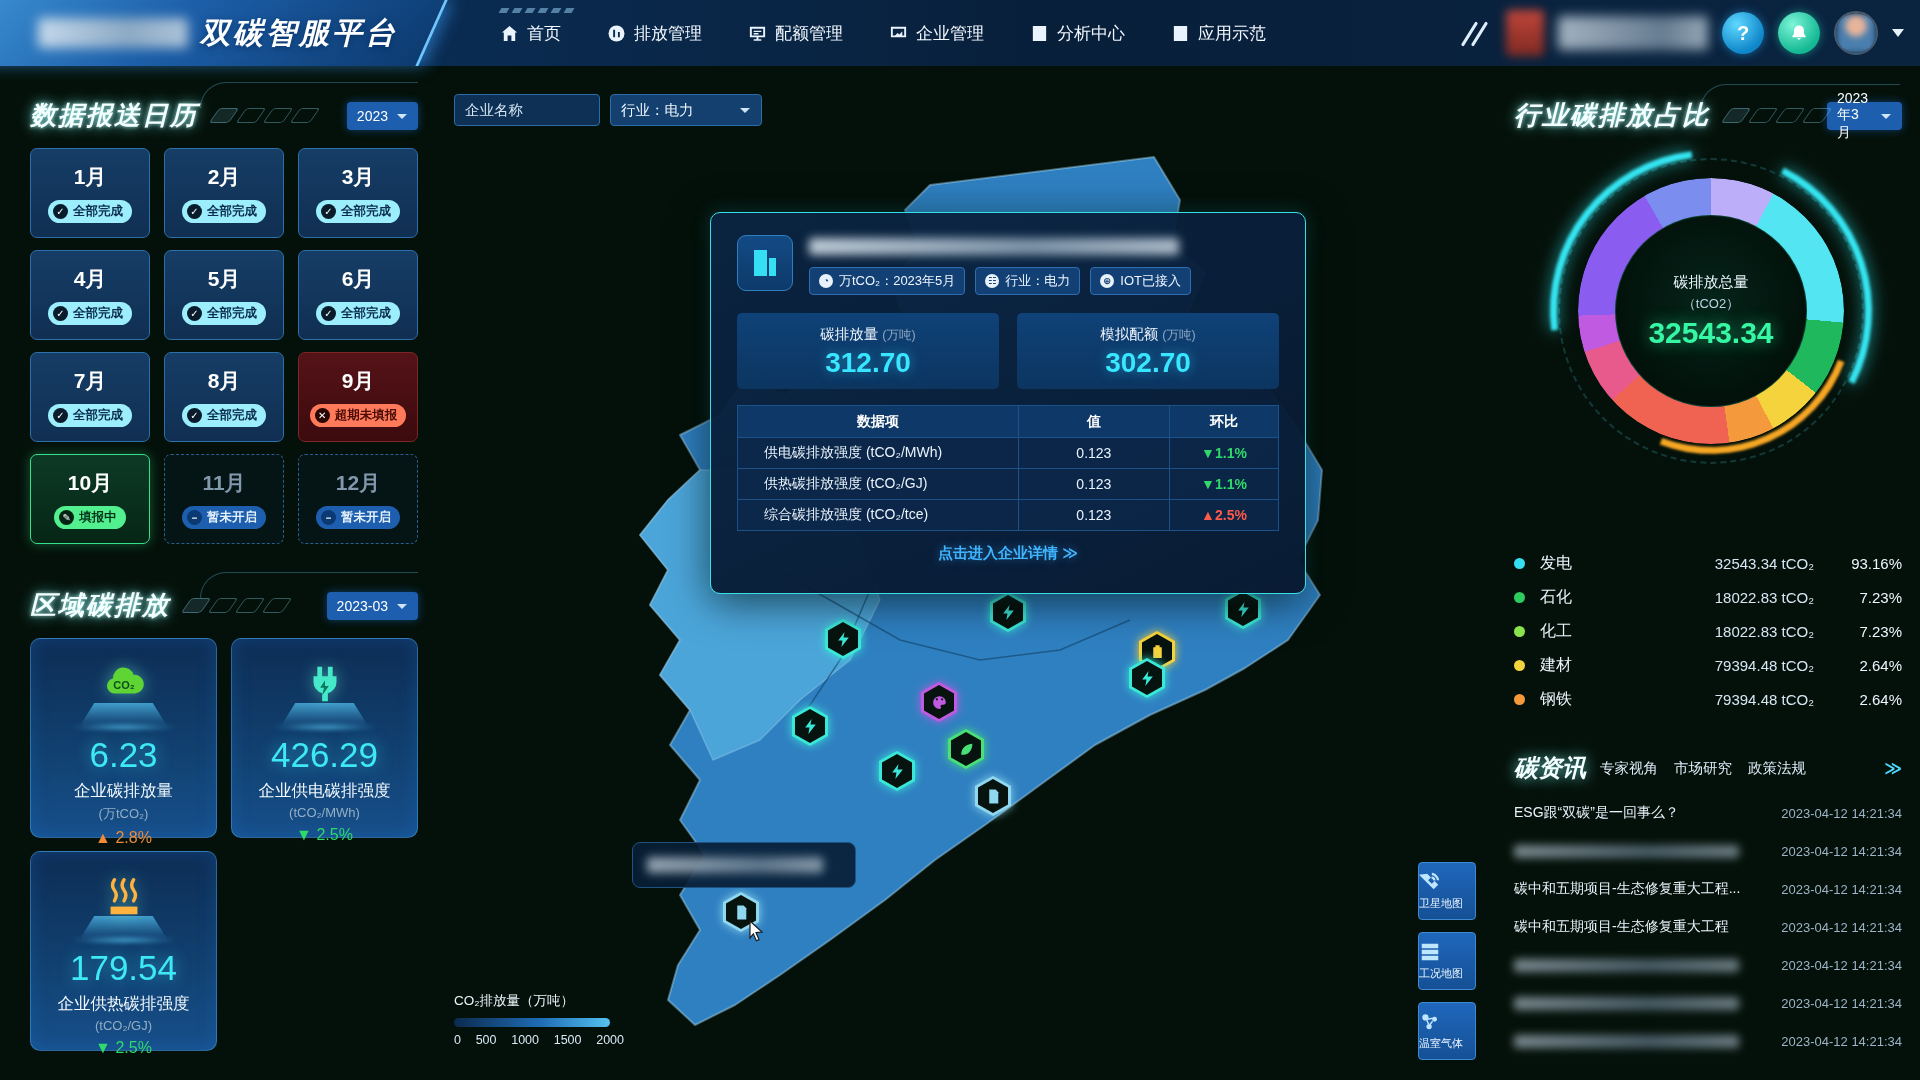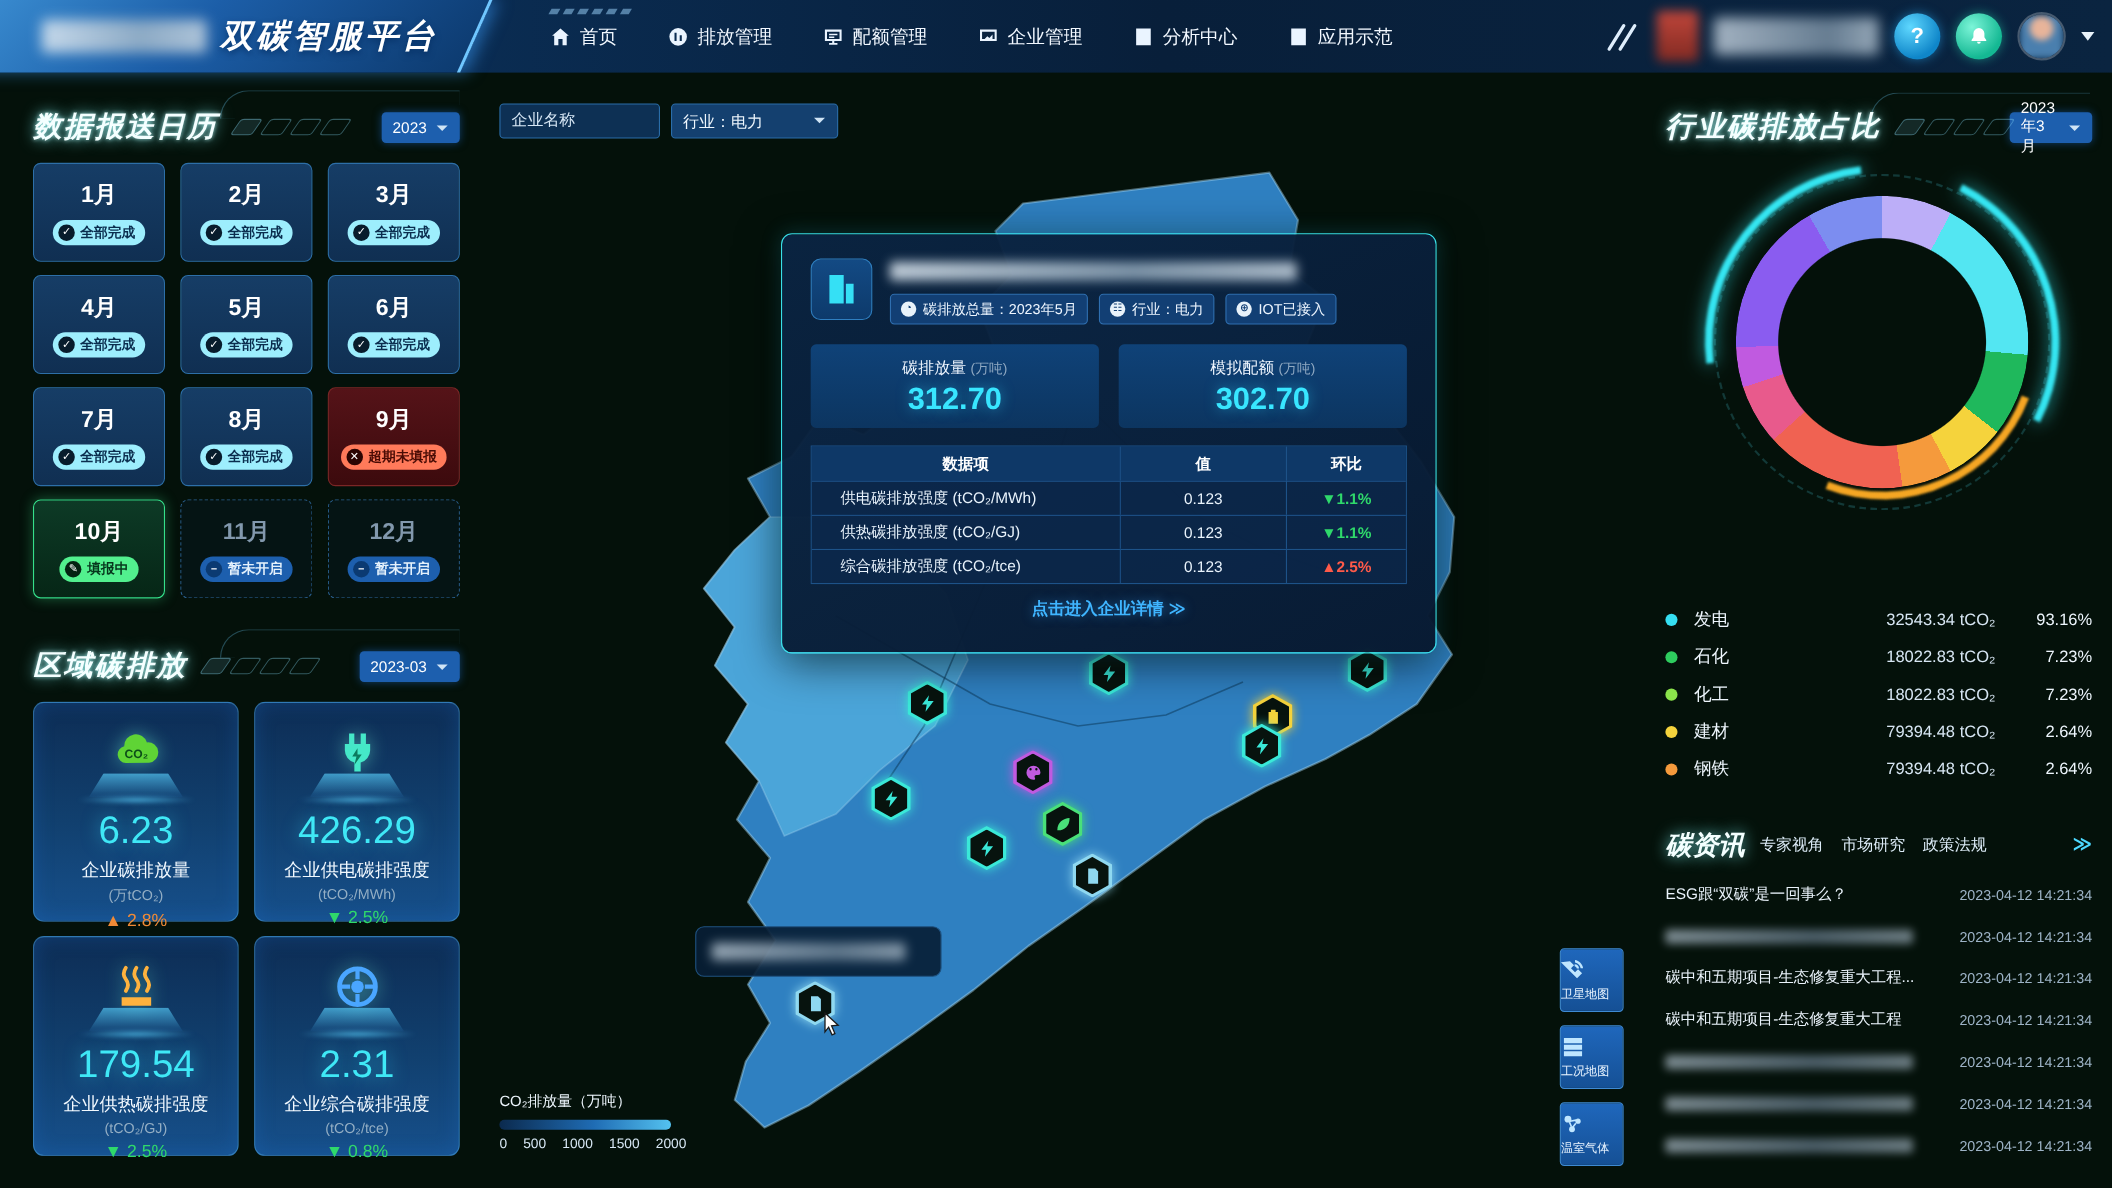--- a/index.html
+++ b/index.html
@@ -740,52 +740,36 @@
       <div class="pedestal-glow"></div>
       <div class="stat-value">179.54</div>
       <div class="stat-label">企业供热碳排强度</div>
       <div class="stat-unit">(tCO₂/GJ)</div>
       <div class="stat-trend down">
         <span>▼</span>
         <span>2.5%</span>
       </div>
     </div>
 
-    <div class="stat-card">
-      <div class="stat-icon">
-        <svg>
-          <use href="#sym-gauge"></use>
-        </svg>
-      </div>
-      <div class="pedestal"></div>
-      <div class="pedestal-glow"></div>
-      <div class="stat-value">2.31</div>
-      <div class="stat-label">企业综合碳排强度</div>
-      <div class="stat-unit">(tCO₂/tce)</div>
-      <div class="stat-trend down">
-        <span>▼</span>
-        <span>0.8%</span>
-      </div>
-    </div>
   </div>
 
 <div class="popup">
   <div class="popup-head">
     <div class="pu-building">
       <svg>
           <use href="#sym-building"></use>
         </svg>
     </div>
     <div class="pu-headright">
       <div class="pu-name-blur"></div>
       <div class="pu-tags">
 
           <div class="pu-tag">
             <i class="tico">◔</i>
-            <span>碳排放总量：2023年5月</span>
+            <span>万tCO₂：2023年5月</span>
           </div>
 
           <div class="pu-tag">
             <i class="tico">☷</i>
             <span>行业：电力</span>
           </div>
 
           <div class="pu-tag">
             <i class="tico">⊕</i>
             <span>IOT已接入</span>
@@ -869,20 +853,25 @@
   </div>
 </div>
 
 <div class="donut-wrap">
   <div class="deco-ring"></div>
   <div class="deco-arc a1"></div>
   <div class="deco-arc a2"></div>
   <div class="deco-arc a3"></div>
   <div class="donut">
     <div class="donut-ring" style="background: conic-gradient(rgb(188, 174, 248) 0deg, rgb(188, 174, 248) 28deg, rgb(83, 230, 242) 28deg, rgb(83, 230, 242) 95deg, rgb(31, 184, 92) 95deg, rgb(31, 184, 92) 128deg, rgb(245, 211, 60) 128deg, rgb(245, 211, 60) 152deg, rgb(245, 154, 60) 152deg, rgb(245, 154, 60) 172deg, rgb(240, 98, 82) 172deg, rgb(240, 98, 82) 228deg, rgb(232, 90, 140) 228deg, rgb(232, 90, 140) 252deg, rgb(192, 90, 224) 252deg, rgb(192, 90, 224) 268deg, rgb(138, 92, 240) 268deg, rgb(138, 92, 240) 330deg, rgb(124, 141, 240) 330deg, rgb(124, 141, 240) 360deg);"></div>
+    <div class="donut-hole">
+      <div class="donut-c-label">碳排放总量</div>
+      <div class="donut-c-unit">（tCO2）</div>
+      <div class="donut-c-value">32543.34</div>
+    </div>
   </div>
 </div>
 
 <div class="ind-legend">
 
     <div class="leg-row">
       <span class="leg-dot" style="background: rgb(53, 223, 242);"></span>
       <span class="leg-name">发电</span>
       <span class="leg-val"><span>32543.34</span>&nbsp;<span>tCO₂</span></span>
       <span class="leg-pct">93.16%</span>

